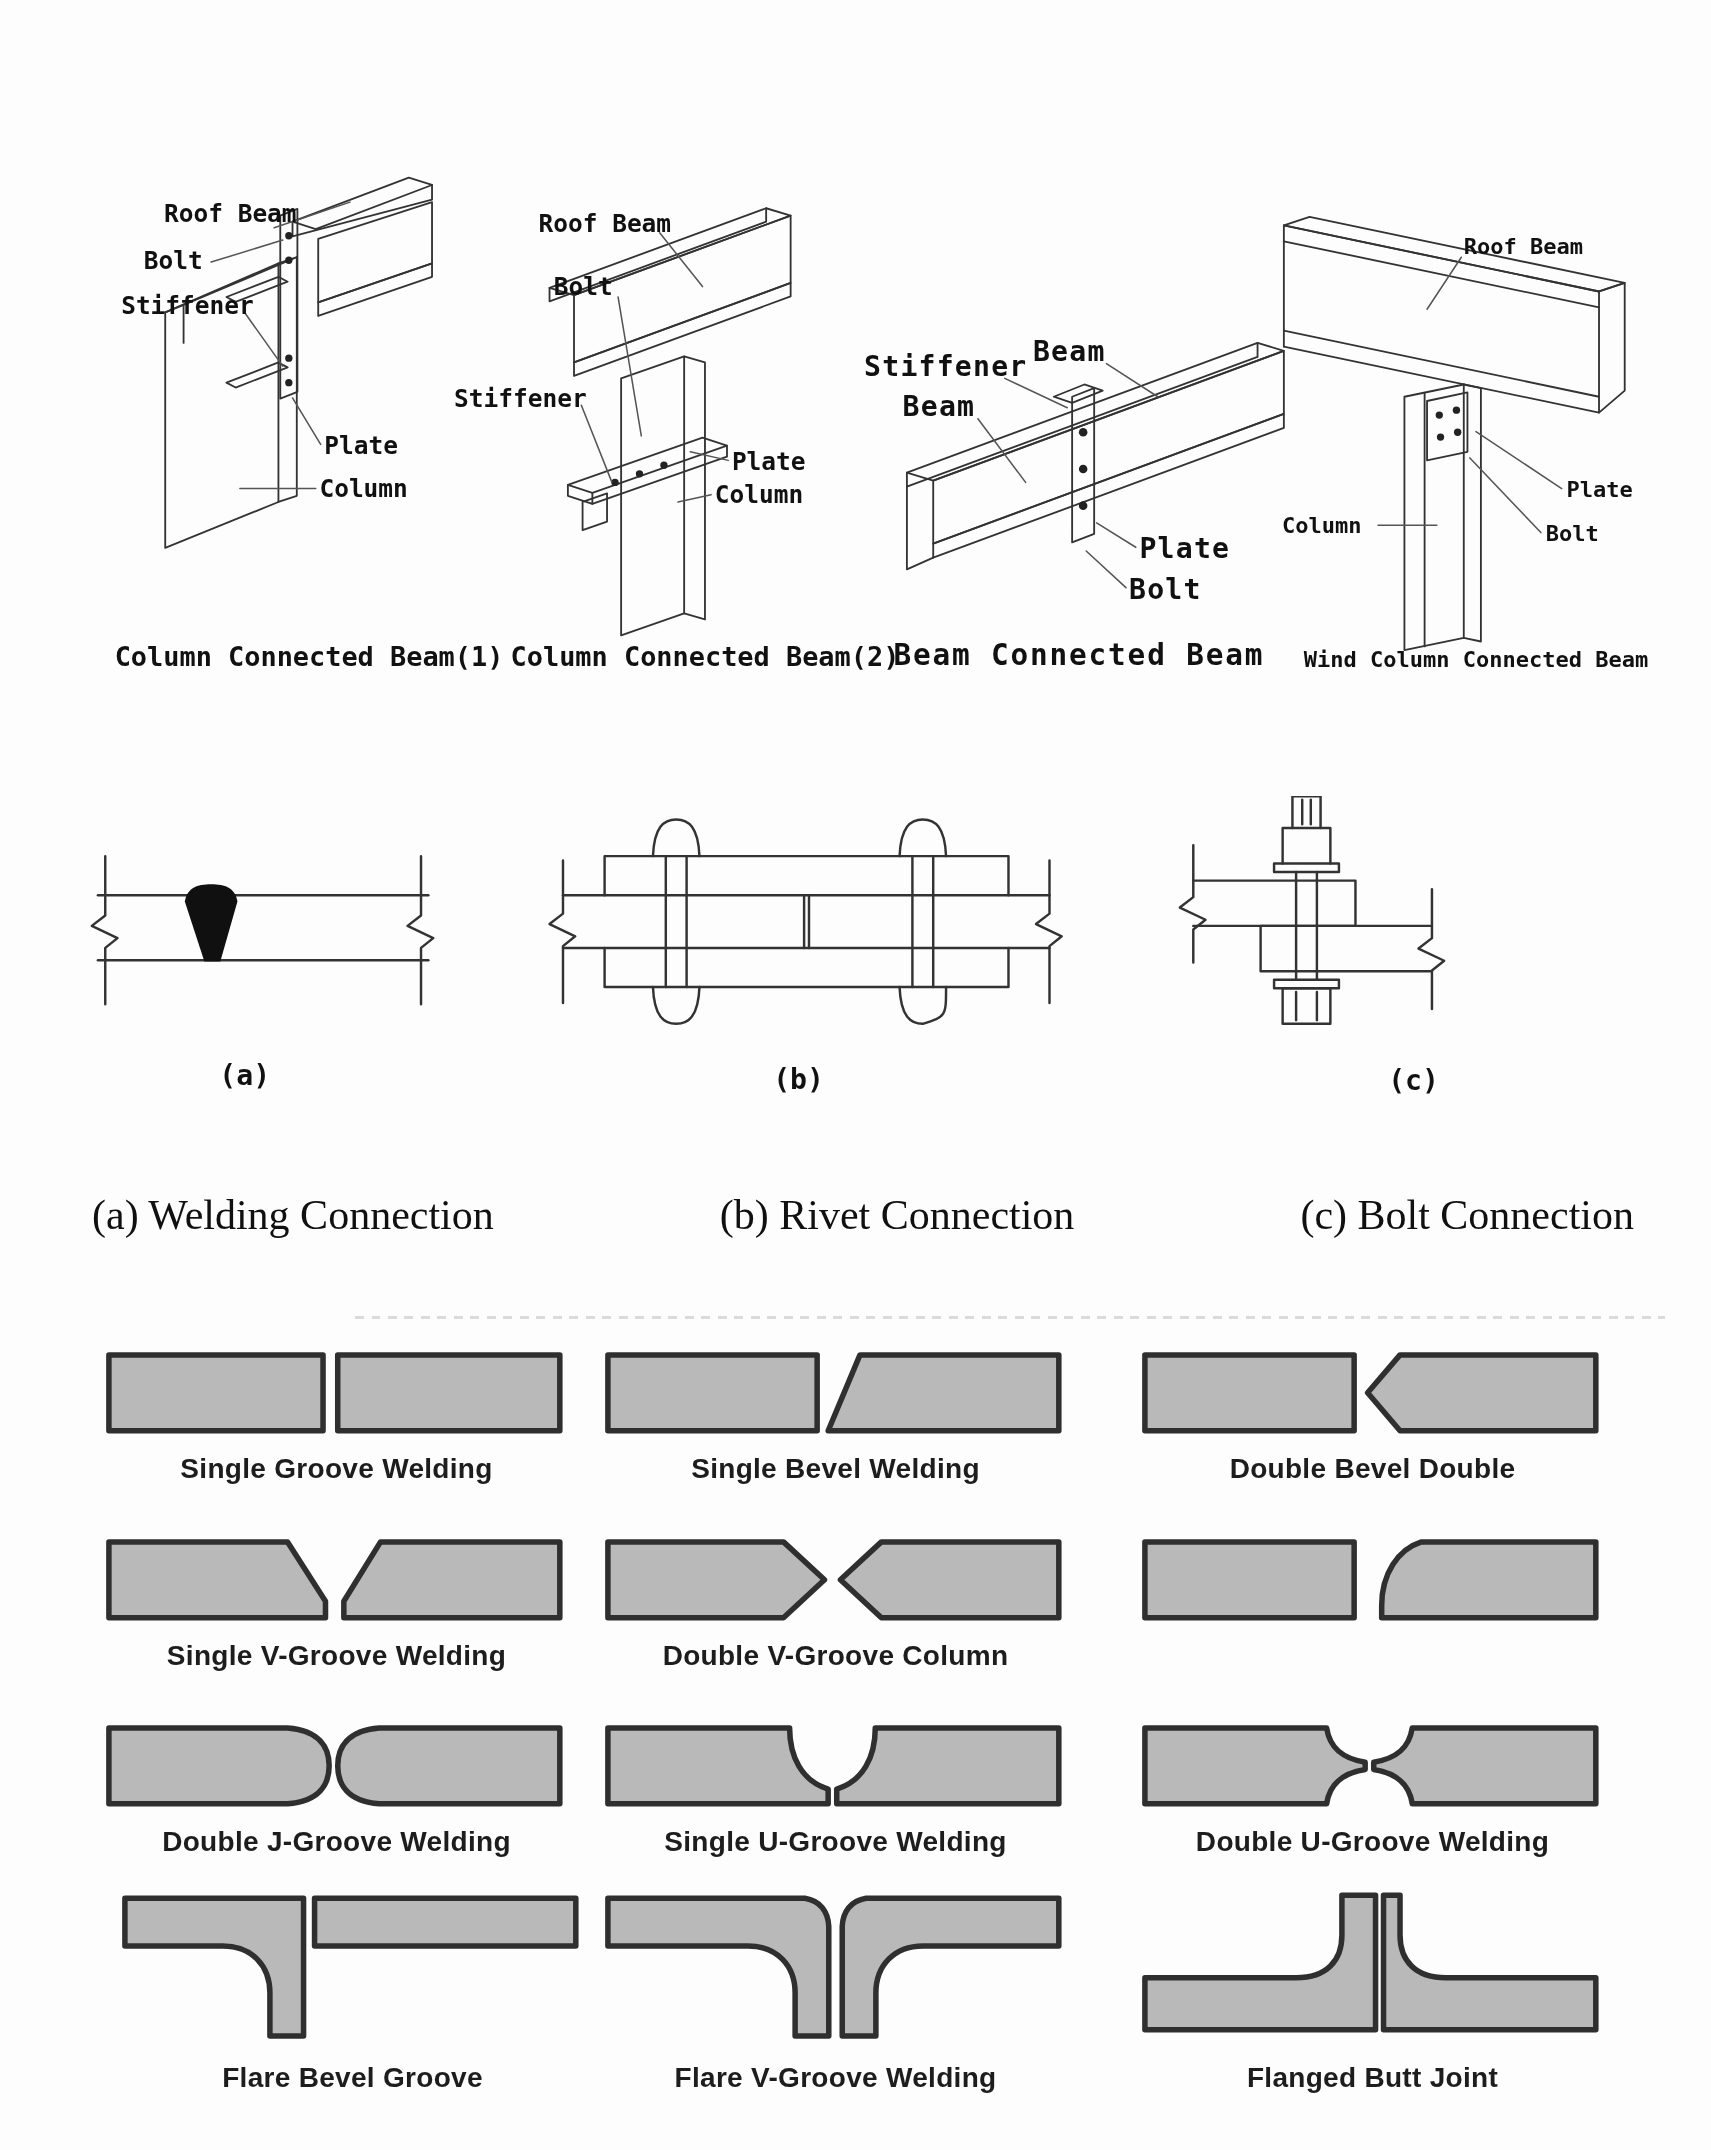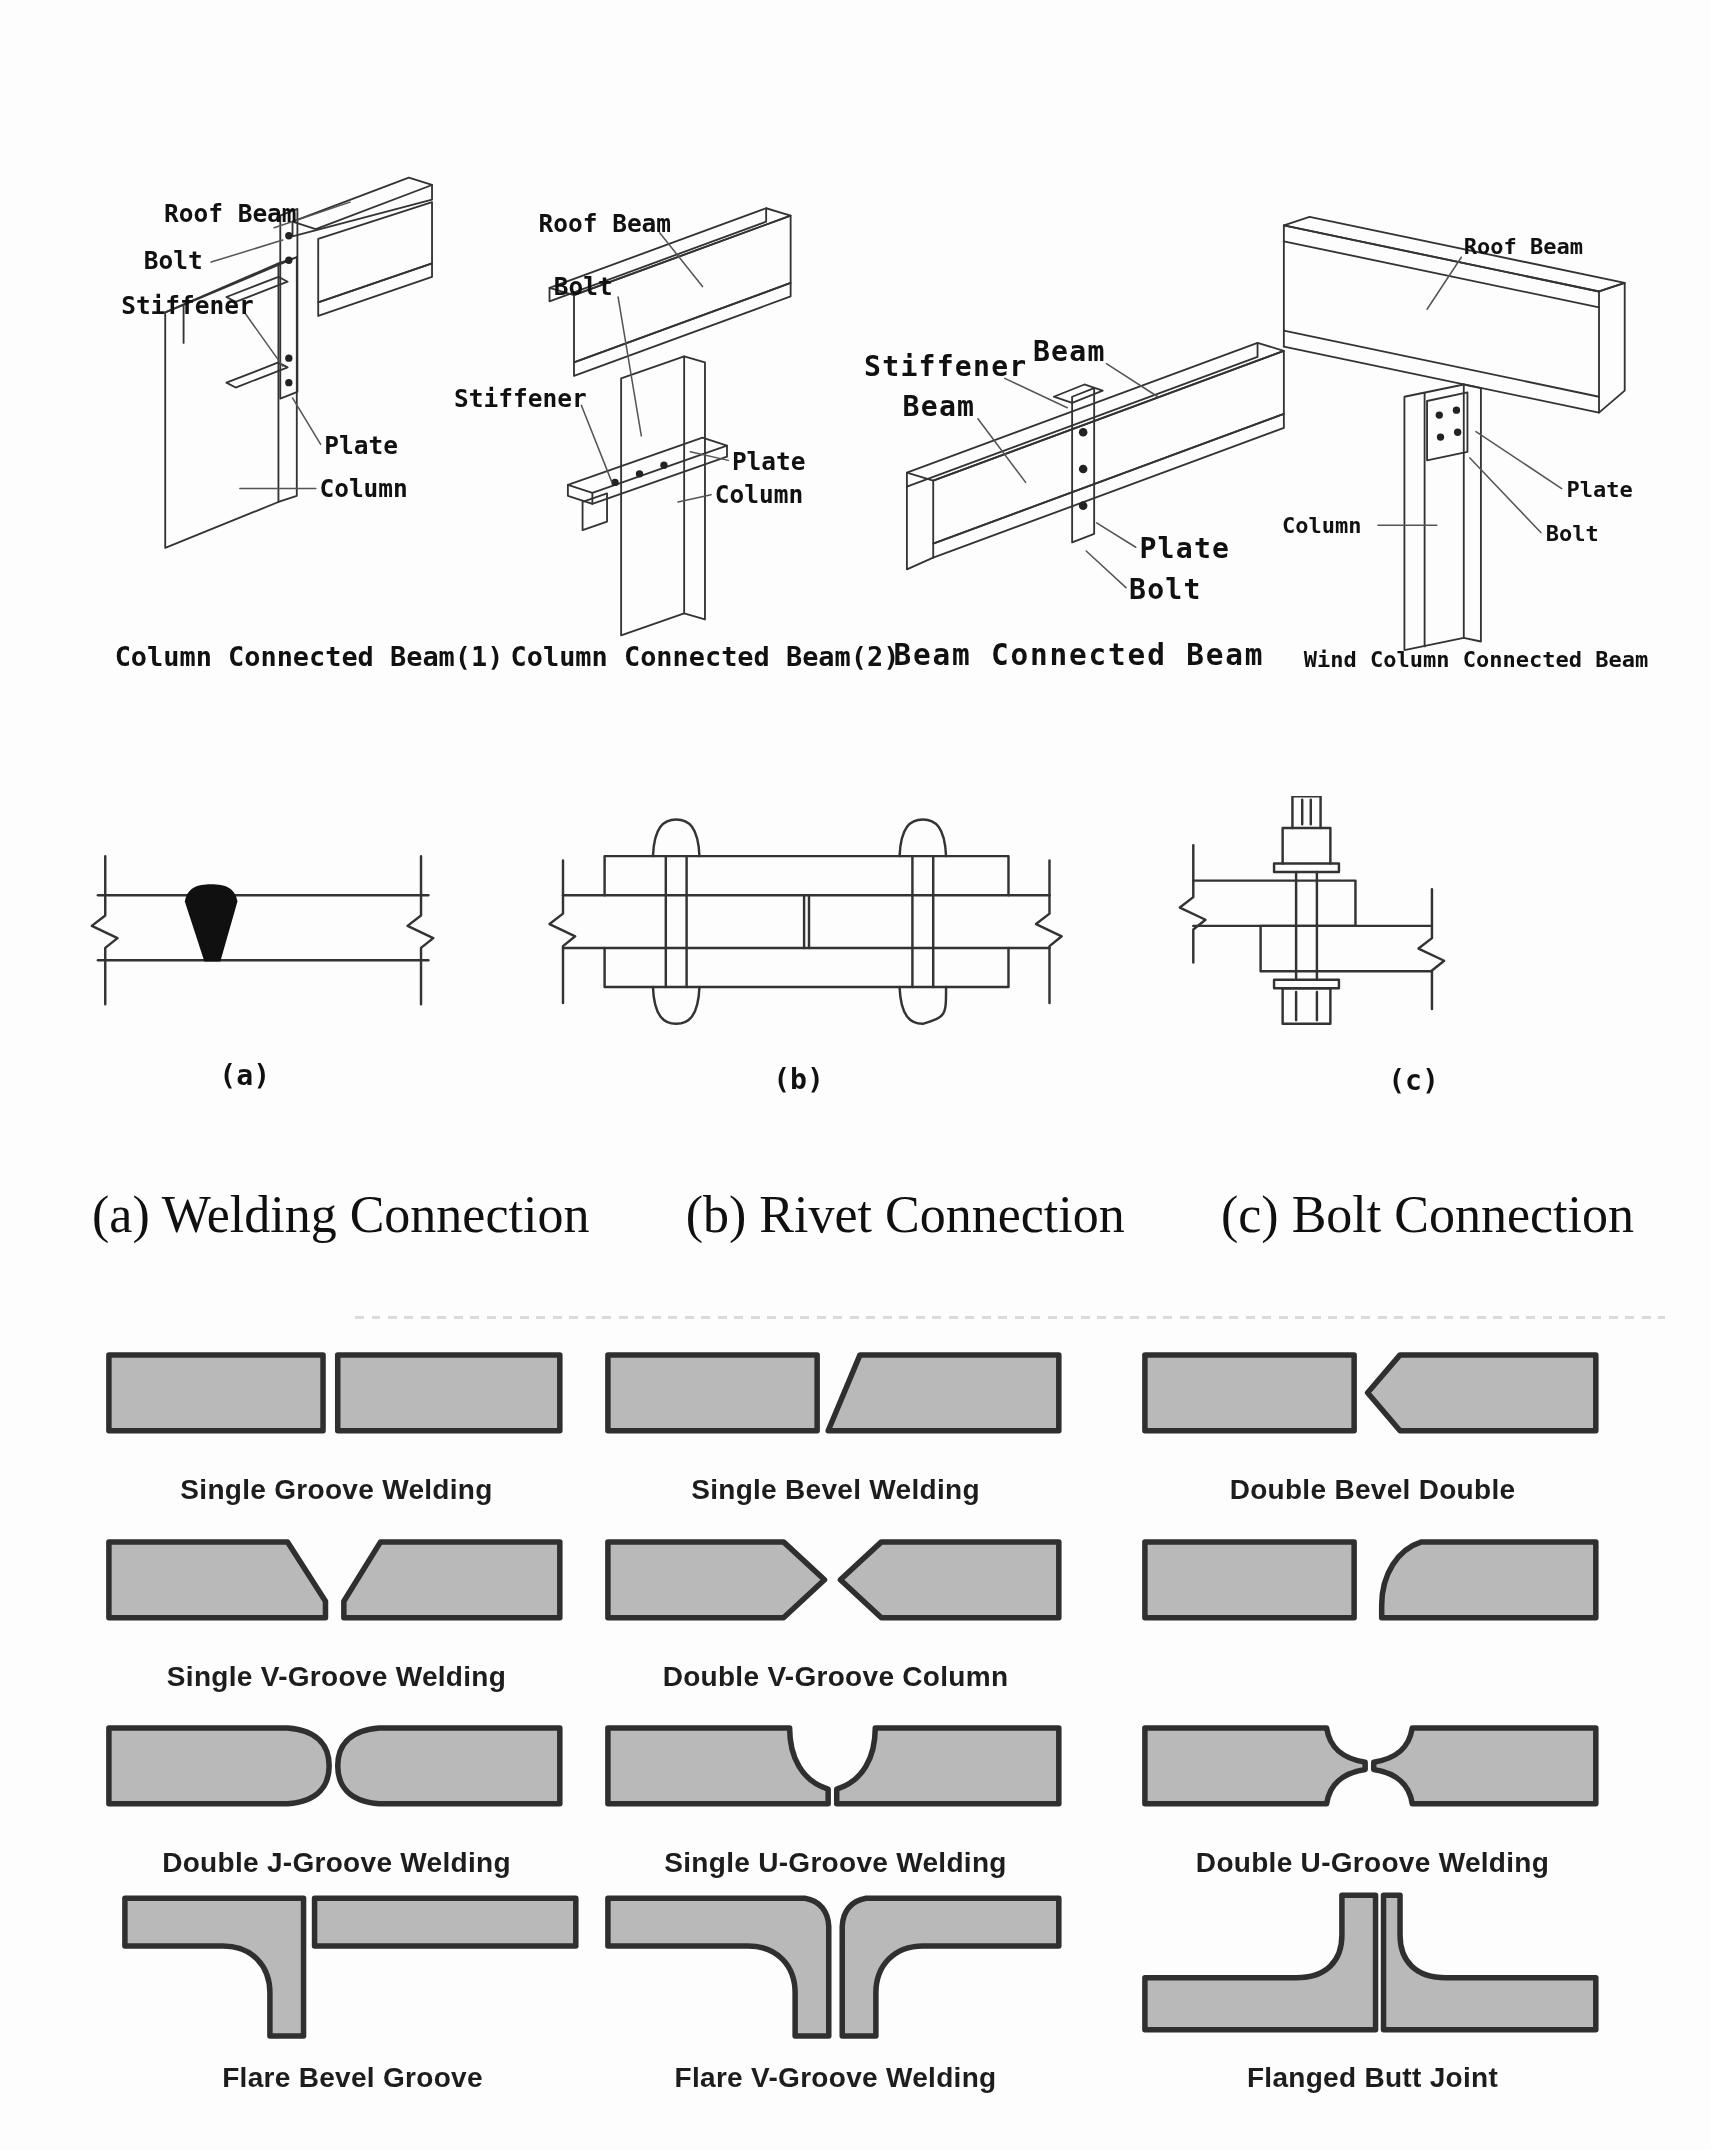--- a/index.html
+++ b/index.html
@@ -17,26 +17,26 @@
   .lbl36{font-size:36px;}
   .cap44{font-size:44px;}
   .cap48{font-size:48px;letter-spacing:3px;}
   .cap36{font-size:36px;}
   .tag46{font-size:46px;}
   .mid path{stroke-width:4;}
   .weld{fill:#101010 !important;stroke:none !important;}
   
   #conn-captions{left:92px;top:1178px;width:1542px;height:73px;display:flex;
      justify-content:space-between;align-items:center;
-     font-family:"Liberation Serif",serif;font-size:52px;color:#101010;}
+     font-family:"Liberation Serif",serif;font-size:42px;color:#101010;}
   
   .cell{position:absolute;width:465px;text-align:center;}
   .cell svg{width:465px;}
   .shape path{fill:#b9b9b9;stroke:#2f2f2f;stroke-width:9;stroke-linejoin:round;}
-  .glabel{margin-top:38px;font-weight:700;font-size:28px;color:#1d1d1d;letter-spacing:0.3px;}
+  .glabel{margin-top:17px;font-weight:700;font-size:28px;color:#1d1d1d;letter-spacing:0.3px;}
   .cell.tall .glabel{margin-top:23px;}
   #dotted-artifact{left:355px;top:1316px;width:1310px;height:3.1px;opacity:.3;
      background:repeating-linear-gradient(90deg,#8a8a8a 0 8.6px,transparent 8.6px 16.5px);}
 </style>
 </head>
 <body>
 
 <div id="page">
 
   <svg class="abs lineart" style="left:0;top:0;" width="1711" height="698" viewBox="0 0 2796 1140">

